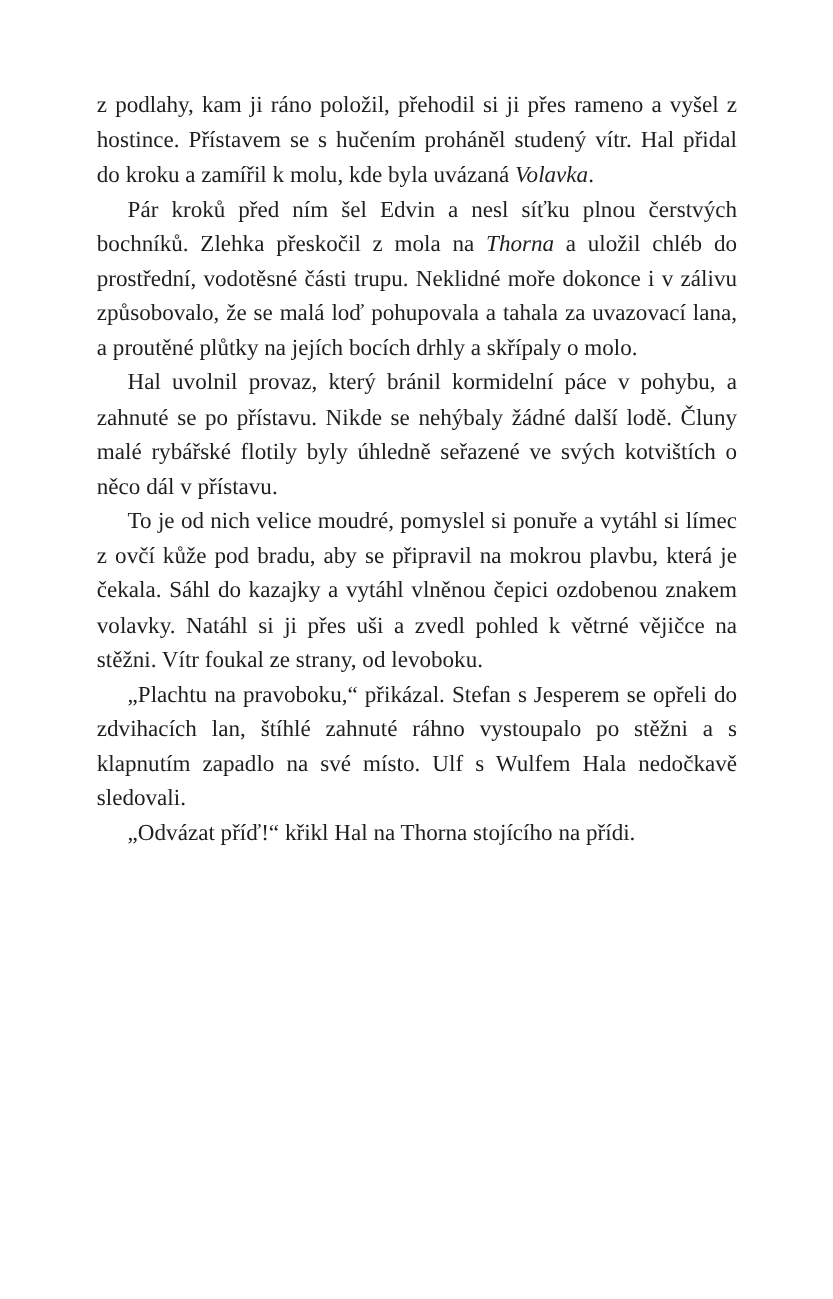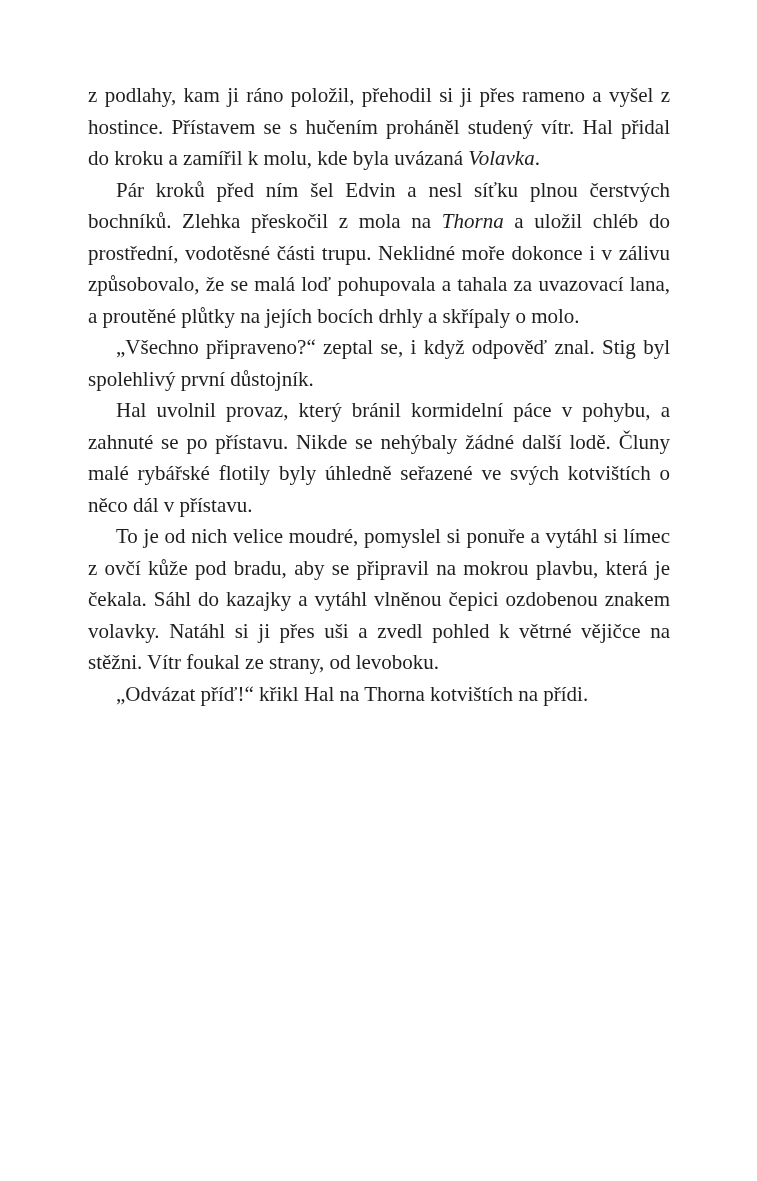--- a/index.html
+++ b/index.html
@@ -50,19 +50,19 @@
     color: #6d28d9;
   }
 </style>
 </head>
 <body>
 
 <div class="page">
   <div class="text-block" id="text-block">
       <p class="para"><span>z podlahy, kam ji ráno položil, přehodil si ji přes rameno a vyšel z hostince. Přístavem se s hučením proháněl studený vítr. Hal přidal do kroku a zamířil k molu, kde byla uvázaná </span><em>Volavka</em><span>.</span></p>
       <p class="para indent"><span>Pár kroků před ním šel Edvin a nesl síťku plnou čerstvých bochníků. Zlehka přeskočil z mola na </span><em>Thorna</em><span> a uložil chléb do prostřední, vodotěsné části trupu. Neklidné moře dokonce i v zálivu způsobovalo, že se malá loď pohupovala a tahala za uvazovací lana, a proutěné plůtky na jejích bocích drhly a skřípaly o molo.</span></p>
-      <p class="para indent"><span>„Všechno připraveno?“ zeptal se, i když odpověď znal. Stig byl spolehlivý první důstojník.</span></p>
       <p class="para indent"><span>Hal uvolnil provaz, který bránil kormidelní páce v pohybu, a zahnuté se po přístavu. Nikde se nehýbaly žádné další lodě. Čluny malé rybářské flotily byly úhledně seřazené ve svých kotvištích o něco dál v přístavu.</span></p>
       <p class="para indent"><span>To je od nich velice moudré, pomyslel si ponuře a vytáhl si límec z ovčí kůže pod bradu, aby se připravil na mokrou plavbu, která je čekala. Sáhl do kazajky a vytáhl vlněnou čepici ozdobenou znakem volavky. Natáhl si ji přes uši a zvedl pohled k větrné vějičce na stěžni. Vítr foukal ze strany, od levoboku.</span></p>
-      <p class="para indent"><span>„Odvázat příď!“ křikl Hal na Thorna kotvištích na přídi.</span></p>
+      <p class="para indent"><span>„Plachtu na pravoboku,“ přikázal. Stefan s Jesperem se opřeli do zdvihacích lan, štíhlé zahnuté ráhno vystoupalo po stěžni a s klapnutím zapadlo na své místo. Ulf s Wulfem Hala nedočkavě sledovali.</span></p>
+      <p class="para indent"><span>„Odvázat příď!“ křikl Hal na Thorna stojícího na přídi.</span></p>
     </div>
   <div class="page-number">– 15 –</div>
 </div>
 
 </body></html>

